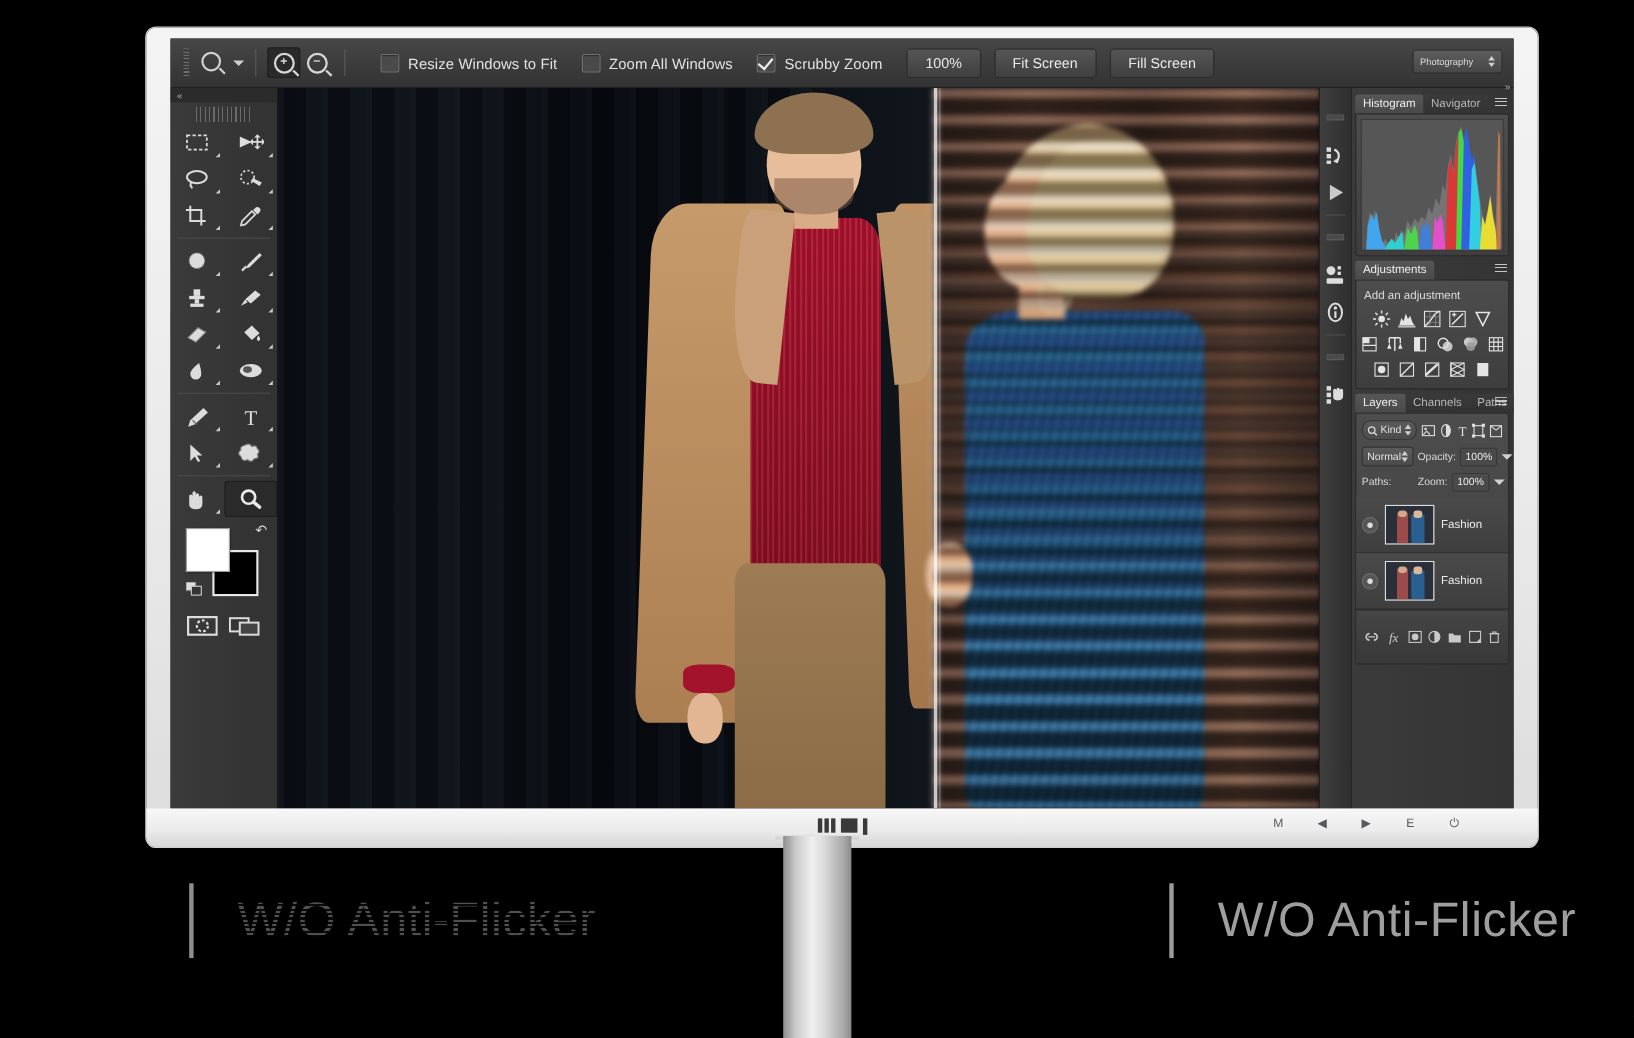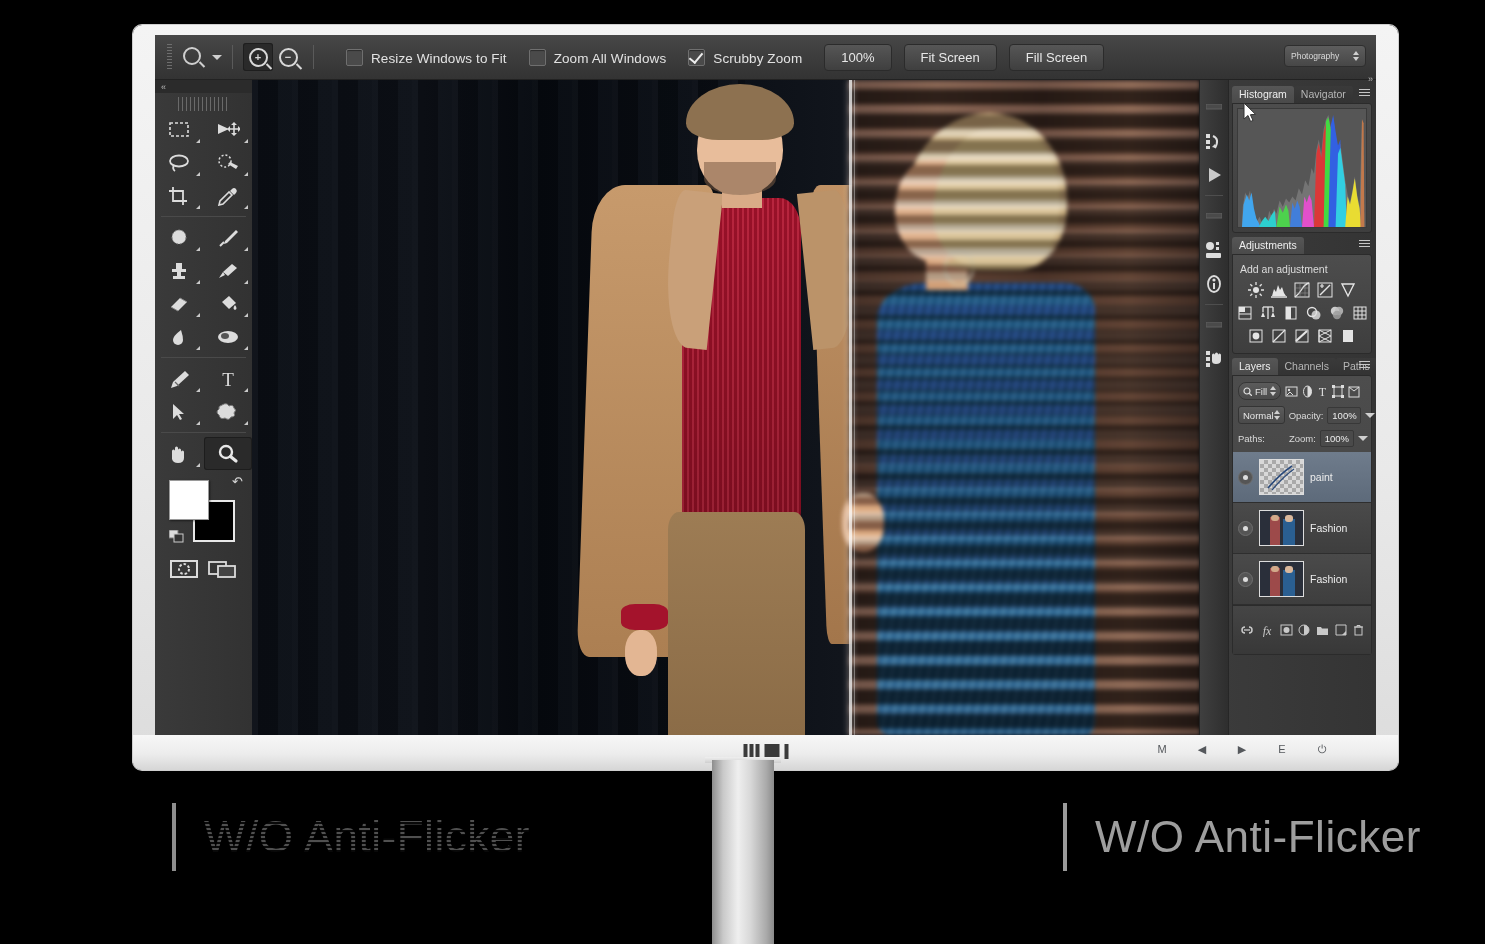--- a/index.html
+++ b/index.html
@@ -187,21 +187,21 @@
   .thumb.checker{background:
     linear-gradient(45deg,#a9a9a9 25%,transparent 25%,transparent 75%,#a9a9a9 75%),
     linear-gradient(45deg,#a9a9a9 25%,#d8d8d8 25%,#d8d8d8 75%,#a9a9a9 75%);
     background-size:8px 8px;background-position:0 0,4px 4px;}
   .layer-name{font-size:10.5px;color:#ececec;}
   .lay-bottom{height:22px;display:flex;align-items:center;justify-content:space-around;
     background:linear-gradient(180deg,#454545,#383838);border-top:1px solid #2b2b2b;padding:13px 4px;}
   .cursor{position:absolute;left:14px;top:22px;width:16px;height:22px;z-index:5;}
 
   
-  .cap{position:absolute;display:flex;align-items:center;gap:28px;}
+  .cap{position:absolute;display:flex;align-items:center;gap:40px;}
   .cap .vline{width:4px;height:68px;background:#9b9b9b;}
   .cap .txt{font-size:44px;color:#9e9e9e;font-family:"Liberation Sans",sans-serif;font-weight:300;letter-spacing:.5px;white-space:nowrap;}
   #cap-left{left:172px;top:803px;}
   #cap-left .vline{background:#8e8e8e;}
   #cap-left .txt{color:#6f6f6f;opacity:.72;
     -webkit-mask-image:repeating-linear-gradient(180deg,#000 0 2px,rgba(0,0,0,.12) 2px 4px);
     mask-image:repeating-linear-gradient(180deg,#000 0 2px,rgba(0,0,0,.12) 2px 4px);
     filter:blur(.35px);}
   #cap-right{left:1063px;top:803px;}
 </style>
@@ -693,21 +693,21 @@
               <div class="pmenu"></div>
             </div>
             <div class="panel" style="padding:3px 3px 0">
 
               <div class="lay-row">
                 <div class="pill">
                   <svg width="9" height="9">
                       <circle cx="4" cy="4" r="3" fill="none" stroke="#ddd" stroke-width="1.2"></circle>
                       <path d="M6.2 6.2 L9 9" stroke="#ddd" stroke-width="1.3"></path>
                     </svg>
-                  <span>Fill</span>
+                  <span>Kind</span>
                   <div class="spin">
                       <i class="up"></i>
                       <i class="dn"></i>
                     </div>
                 </div>
                 <svg width="13" height="13">
                     <rect x="1" y="2" width="11" height="9" fill="none" stroke="#ddd"></rect>
                     <circle cx="4" cy="5" r="1.2" fill="#ddd"></circle>
                     <path d="M2 10 l3 -3 l3 3" stroke="#ddd" fill="none"></path>
                   </svg>
@@ -766,35 +766,20 @@
                   </svg>
                 <div style="flex:1"></div>
                 <div class="lbl">Zoom:</div>
                 <div class="val-box">
                     <span>100%</span>
                   </div>
                 <div class="caret" style="margin-left:0;border-top-color:#d0d0d0"></div>
               </div>
 
               <div style="margin:2px -3px 0">
-                <div class="layer-item sel">
-                  <div class="eye">
-                      <i></i>
-                    </div>
-                  <div class="thumb checker">
-                    <svg width="43" height="34" style="position:absolute;left:0;top:0">
-                        <path d="M8 28 Q20 14 32 6" stroke="#2b4a7a" stroke-width="1.6" fill="none"></path>
-                        <path d="M12 30 Q24 16 34 9" stroke="#2b4a7a" stroke-width="1.2" fill="none"></path>
-                      </svg>
-                  </div>
-                  <div class="layer-name">paint</div>
-                  <svg class="cursor" width="16" height="22">
-                    <path d="M2 1 L2 17 L6 13.5 L8.6 19.5 L11 18.4 L8.4 12.7 L13.5 12.3 Z" fill="#fff" stroke="#333" stroke-width="1"></path>
-                  </svg>
-                </div>
                 <div class="layer-item">
                   <div class="eye">
                       <i></i>
                     </div>
                   <div class="thumb">
                     <svg width="43" height="34">
                         <rect width="43" height="34" fill="#2a2f3a"></rect>
                         <rect x="10" y="6" width="10" height="28" fill="#9d4a4a"></rect>
                         <rect x="11" y="4" width="8" height="6" rx="3" fill="#d2a98a"></rect>
                         <rect x="23" y="8" width="12" height="26" fill="#2a5f92"></rect>

